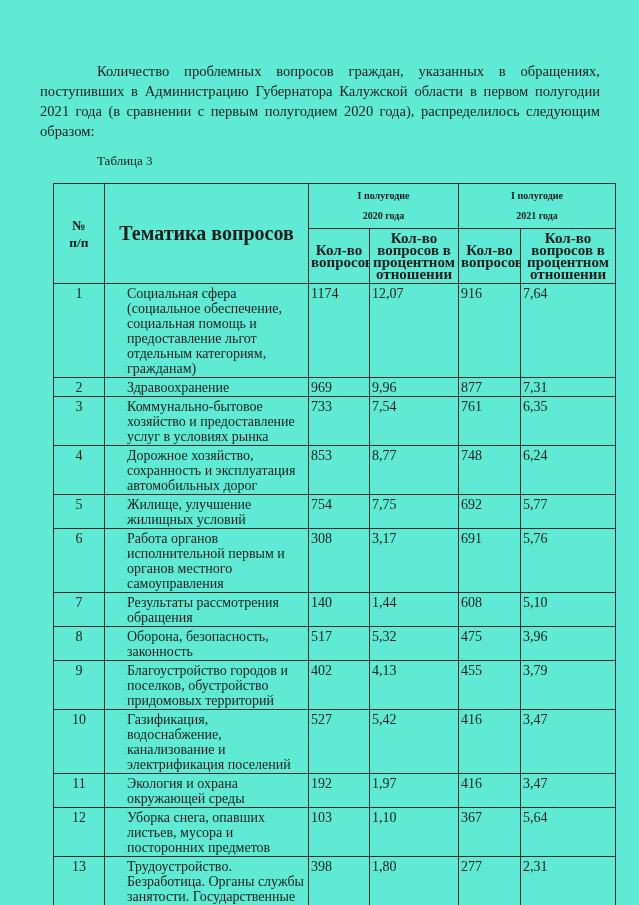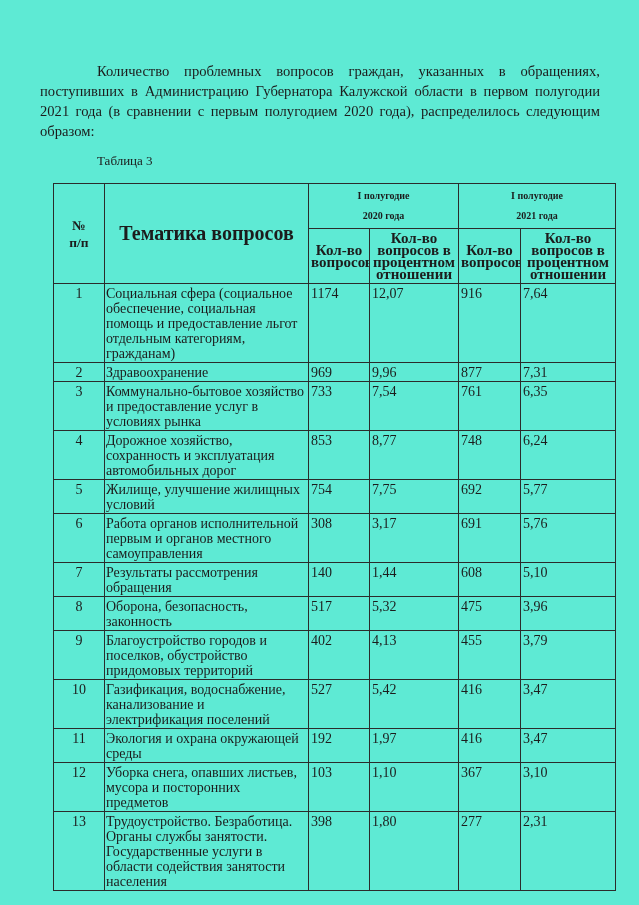--- a/index.html
+++ b/index.html
@@ -72,21 +72,21 @@
     padding: 3px 2px;
     vertical-align: middle;
   }
   tbody td {
     font-size: 14px;
     line-height: 15px;
     vertical-align: top;
     padding: 2px 2px 1px 2px;
   }
   td.c-num   { text-align: center; }
-  td.c-topic { text-align: left; padding-left: 1px; padding-right: 3px; }
+  td.c-topic { text-align: left; padding-left: 22px; padding-right: 3px; }
   td.c-val   { text-align: left; }
 </style>
 </head>
 <body>
 
 <div class="page">
 
   <p class="intro">Количество проблемных вопросов граждан, указанных в обращениях, поступивших в Администрацию Губернатора Калужской области в первом полугодии 2021 года (в сравнении с первым полугодием 2020 года), распределилось следующим образом:</p>
 
   <div class="caption">Таблица 3</div>
@@ -213,21 +213,21 @@
     <td class="c-val">1,97</td>
     <td class="c-val">416</td>
     <td class="c-val">3,47</td>
   </tr>
         <tr>
     <td class="c-num">12</td>
     <td class="c-topic">Уборка снега, опавших листьев, мусора и посторонних предметов</td>
     <td class="c-val">103</td>
     <td class="c-val">1,10</td>
     <td class="c-val">367</td>
-    <td class="c-val">3,10</td>
+    <td class="c-val">5,64</td>
   </tr>
         <tr>
     <td class="c-num">13</td>
     <td class="c-topic">Трудоустройство. Безработица. Органы службы занятости. Государственные услуги в области содействия занятости населения</td>
     <td class="c-val">398</td>
     <td class="c-val">1,80</td>
     <td class="c-val">277</td>
     <td class="c-val">2,31</td>
   </tr>
       </tbody>

